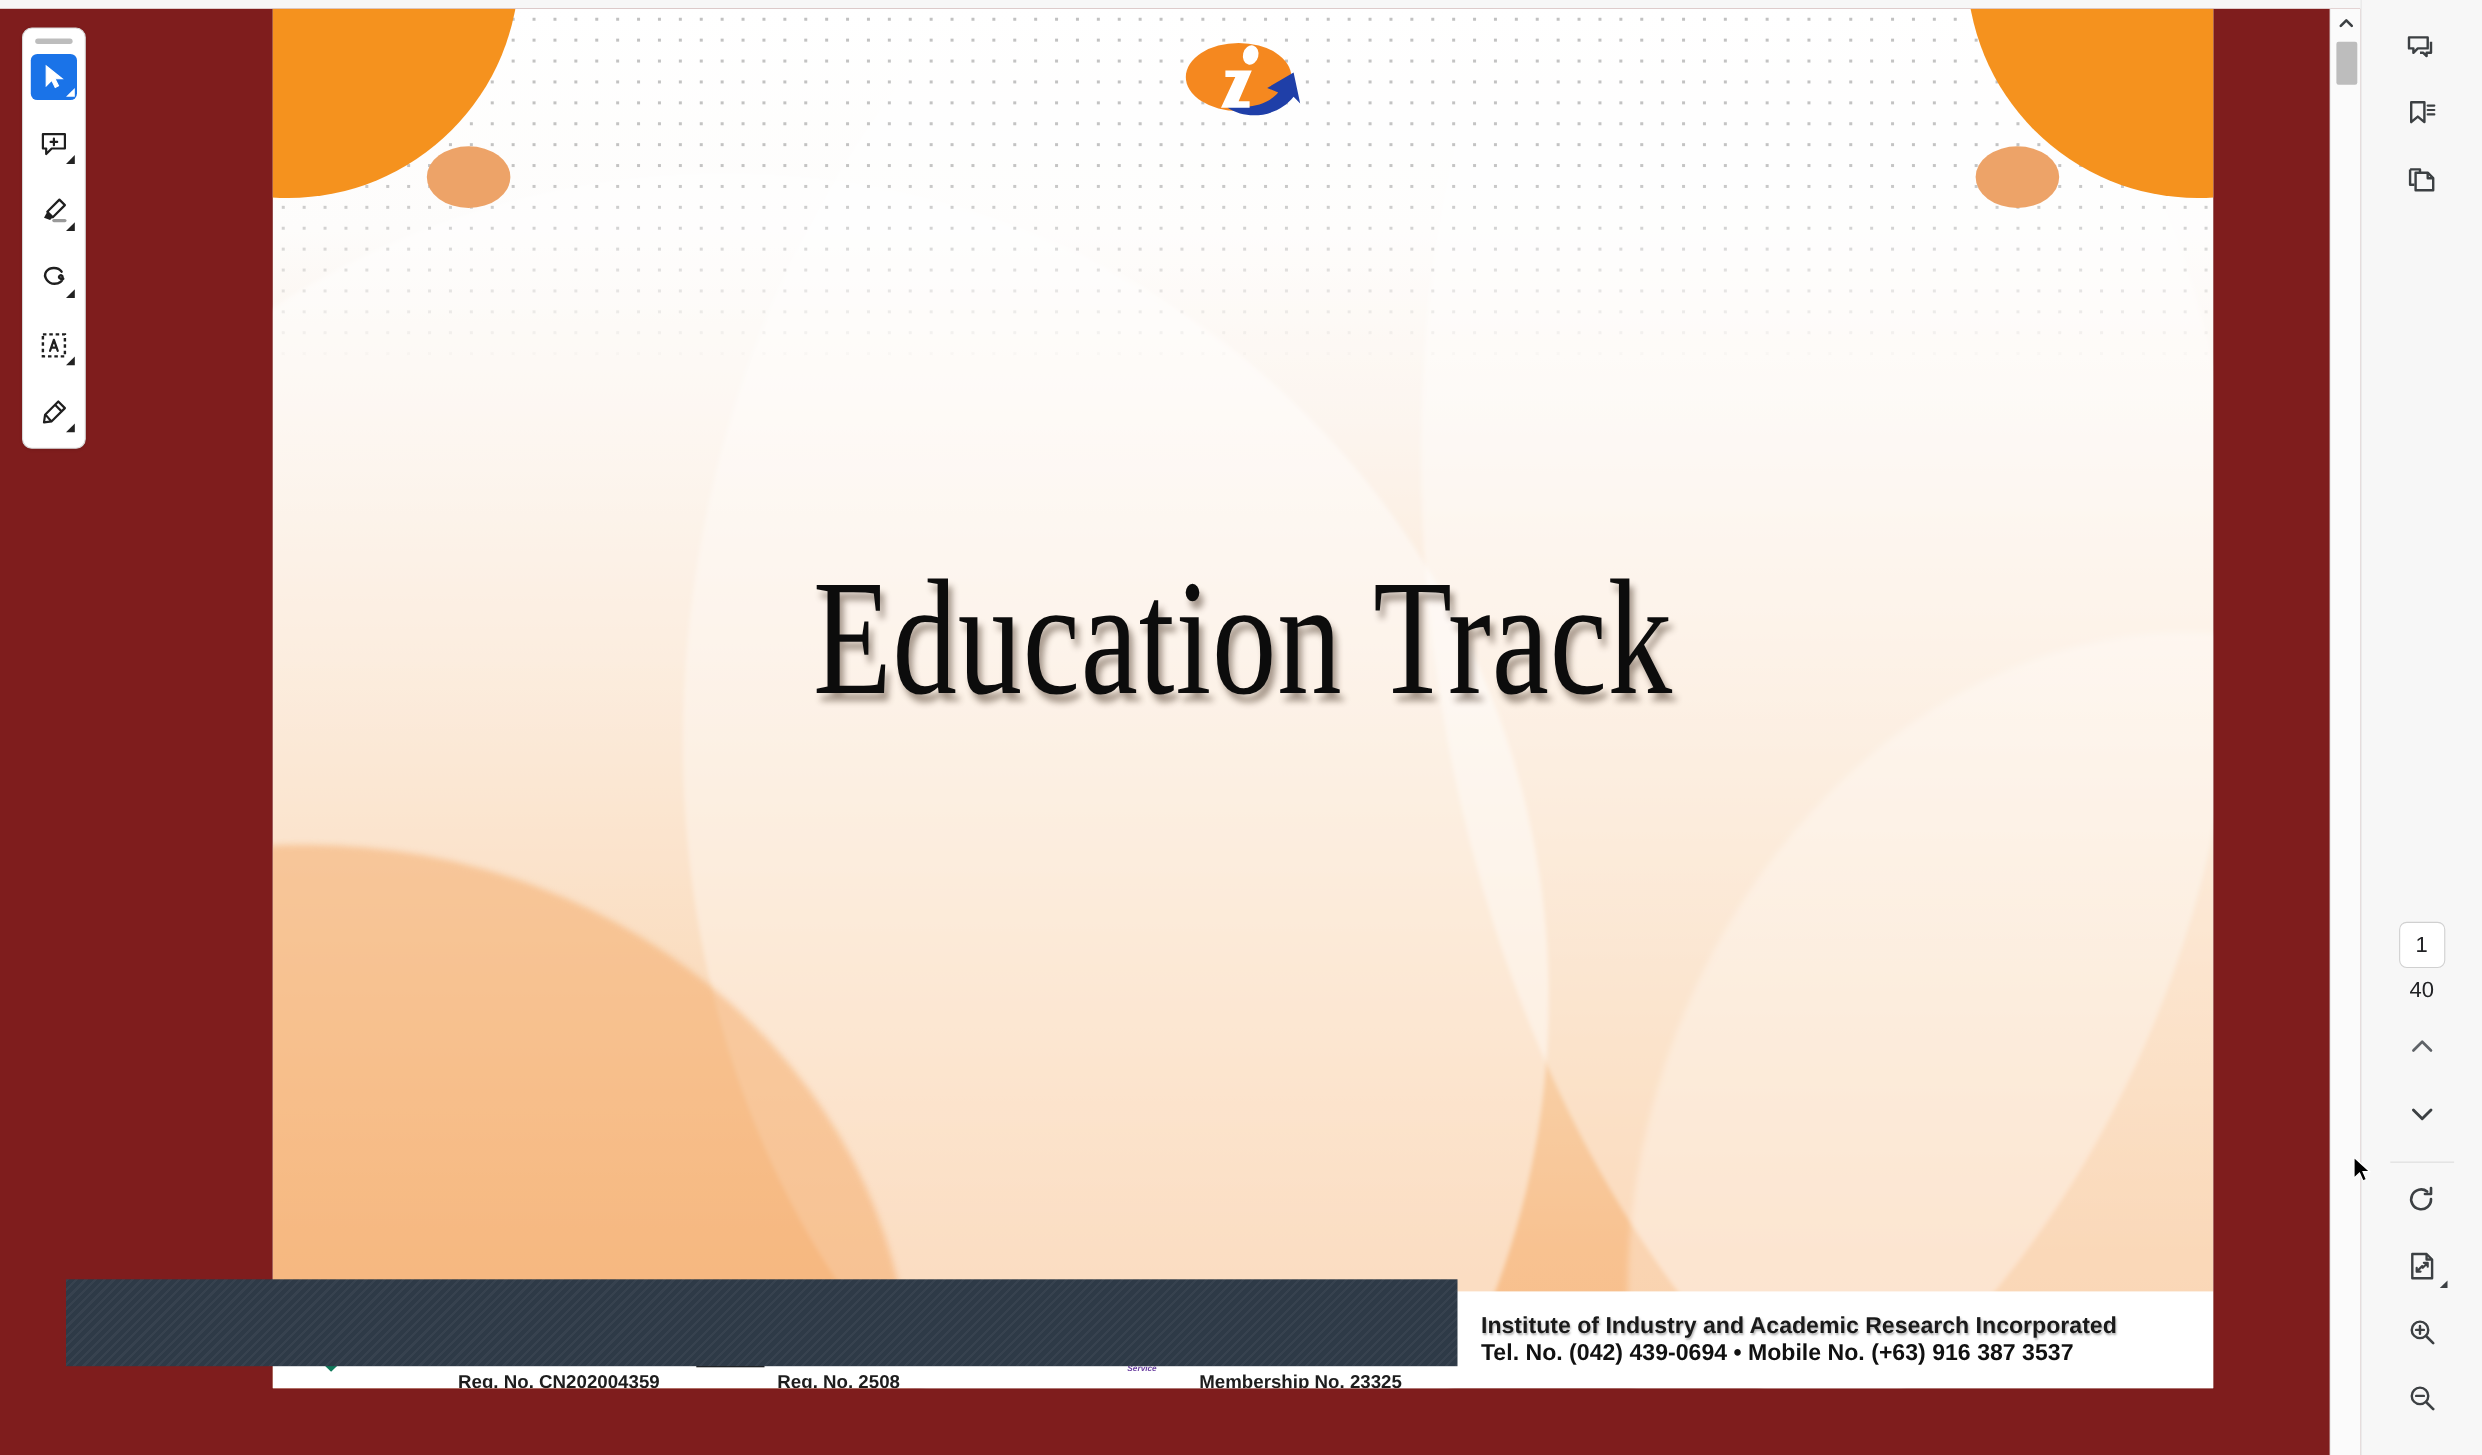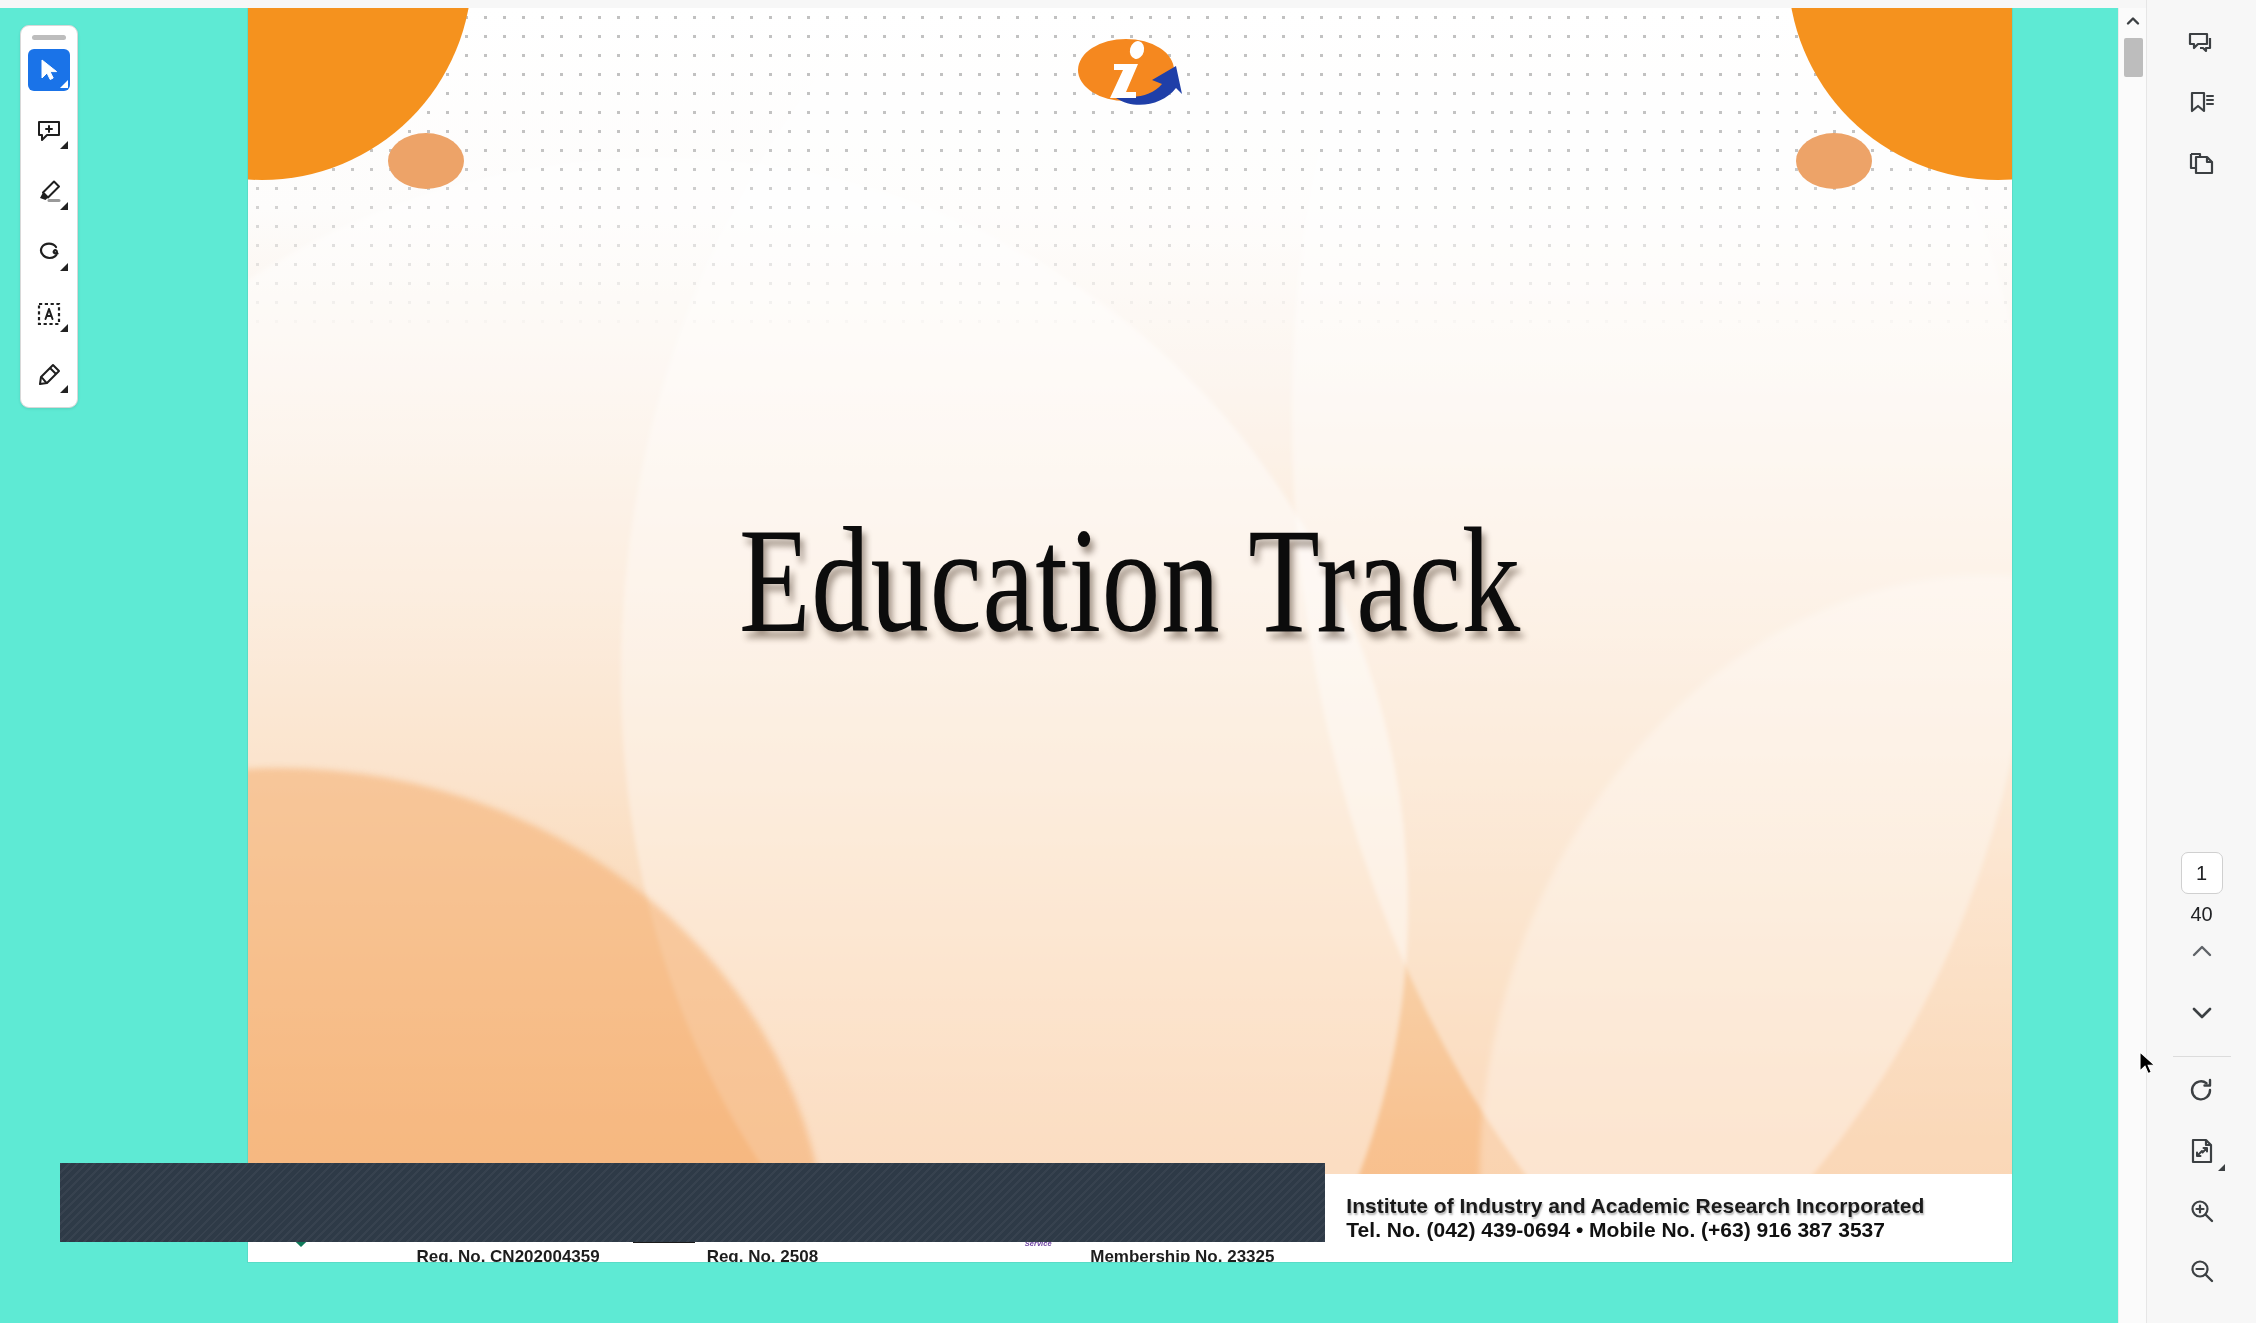--- a/index.html
+++ b/index.html
@@ -31,21 +31,21 @@
   .tool .corner{
     position:absolute; right:2px; bottom:3px;
     width:0;height:0;border-style:solid;
     border-width:0 0 8px 8px;border-color:transparent transparent #222 transparent;
   }
   .tool.active .corner{border-color:transparent transparent #ffffff transparent;}
 
   
   .viewer{
     position:absolute; left:0; top:8px; right:110px; bottom:0;
-    background:#5eead4; overflow:hidden;
+    background:#7f1d1d; overflow:hidden;
   }
   .slide{
     position:absolute; left:248px; top:0px; width:1764px; height:1254px;
     background:#ffffff; overflow:hidden;
     box-shadow:0 0 0 1px rgba(0,0,0,.06);
   }
 
   
   .slide-bg{
     position:absolute; inset:0;
@@ -165,21 +165,21 @@
   .rail-icon{
     width:52px;height:52px; display:flex; align-items:center; justify-content:center;
     margin-bottom:8px; border-radius:6px; color:#3c4043; position:relative;
   }
   .rail-spacer{ flex:1 1 auto; }
   .page-box{
     width:42px;height:42px;border:1px solid #d0d0d0;border-radius:7px;background:#fff;
     display:flex;align-items:center;justify-content:center;
     font-size:20px;color:#202124;margin-bottom:9px;
   }
-  .page-total{ font-size:20px;color:#202124;margin-bottom:0; }
+  .page-total{ font-size:20px;color:#202124;margin-bottom:14px; }
   .rail-sep{ width:58px;height:1px;background:#dcdcdc;margin:10px 0 8px 0; }
   .rail-bottom-pad{ height:18px; }
   .rail-icon .corner{
     position:absolute; right:3px; bottom:6px;
     width:0;height:0;border-style:solid;
     border-width:0 0 7px 7px;border-color:transparent transparent #3c4043 transparent;
   }
 
   
   .cursor{ position:absolute; left:2139px; top:1051px; z-index:90; }

